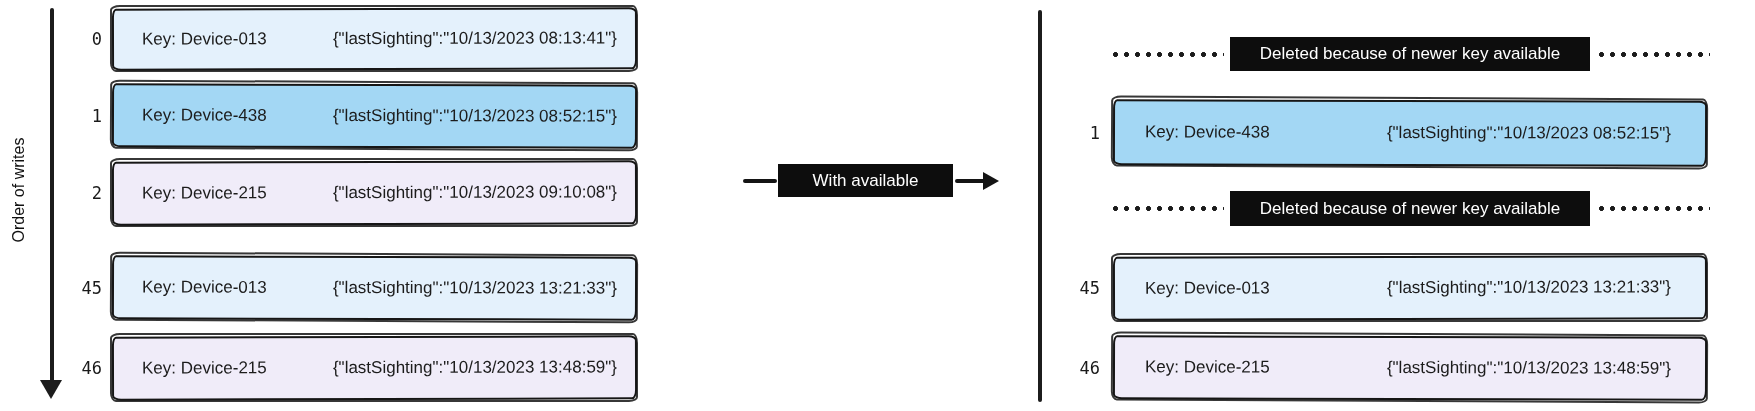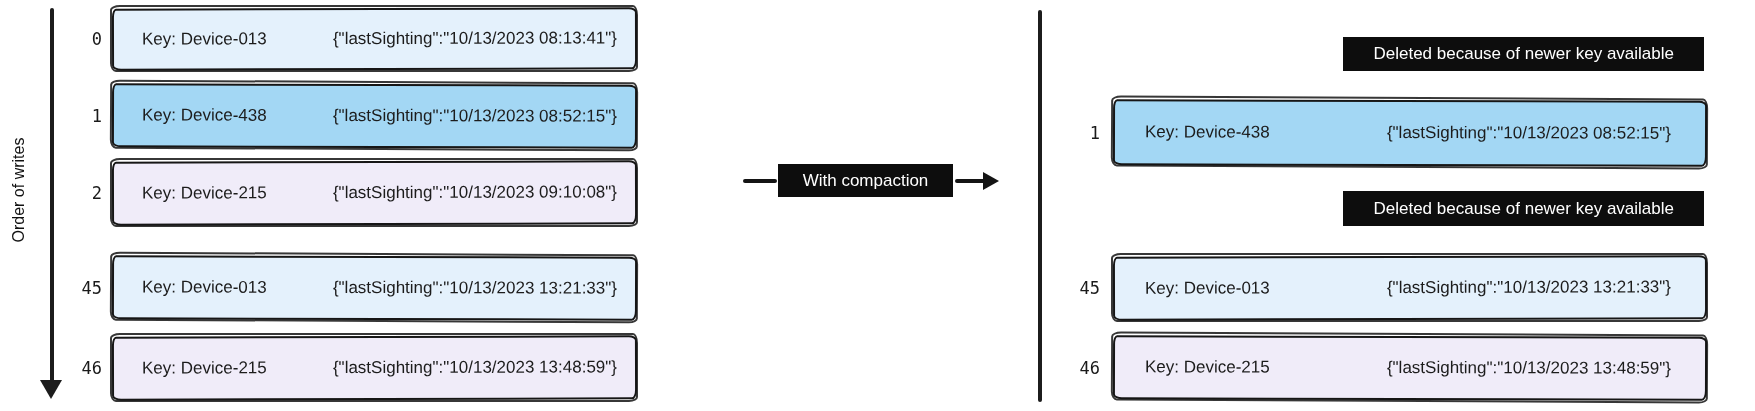--- a/index.html
+++ b/index.html
@@ -99,21 +99,21 @@
 
   
   .divider-line{
     position:absolute;left:1038px;top:10px;width:3.5px;height:392px;
     background:#1c1c1c;border-radius:2px;
   }
 
   
   .deleted-row{
     position:absolute;left:1110px;width:600px;
-    display:flex;align-items:flex-end;flex-direction:column;
+    display:flex;align-items:center;
   }
   .del-1{top:37px;height:34px;}
   .del-2{top:191px;height:35px;}
   .dotted-line{
     flex:1;height:5px;
     background-image:radial-gradient(circle, #1b1b1b 2.2px, transparent 2.7px);
     background-size:11px 5px;background-repeat:repeat-x;background-position:center left;
   }
   .deleted-badge{
     background:#0d0d0d;color:#ffffff;
@@ -163,21 +163,21 @@
   </div>
   <div class="record-row l-row l-r46">
     <div class="record-index">46</div>
     <div class="record-box left-box fill-lavender tilt-a">
       <span class="record-key">Key: Device-215</span>
       <span class="record-value">{"lastSighting":"10/13/2023 13:48:59"}</span>
     </div>
   </div>
 
   <div class="connector-dash"></div>
-  <div class="compaction-label">With compaction</div>
+  <div class="compaction-label">With available</div>
   <div class="connector-stem"></div>
   <div class="connector-arrowhead"></div>
 
   <div class="divider-line"></div>
 
   <div class="deleted-row del-1">
     <div class="dotted-line"></div>
     <div class="deleted-badge">Deleted because of newer key available</div>
     <div class="dotted-line"></div>
   </div>

